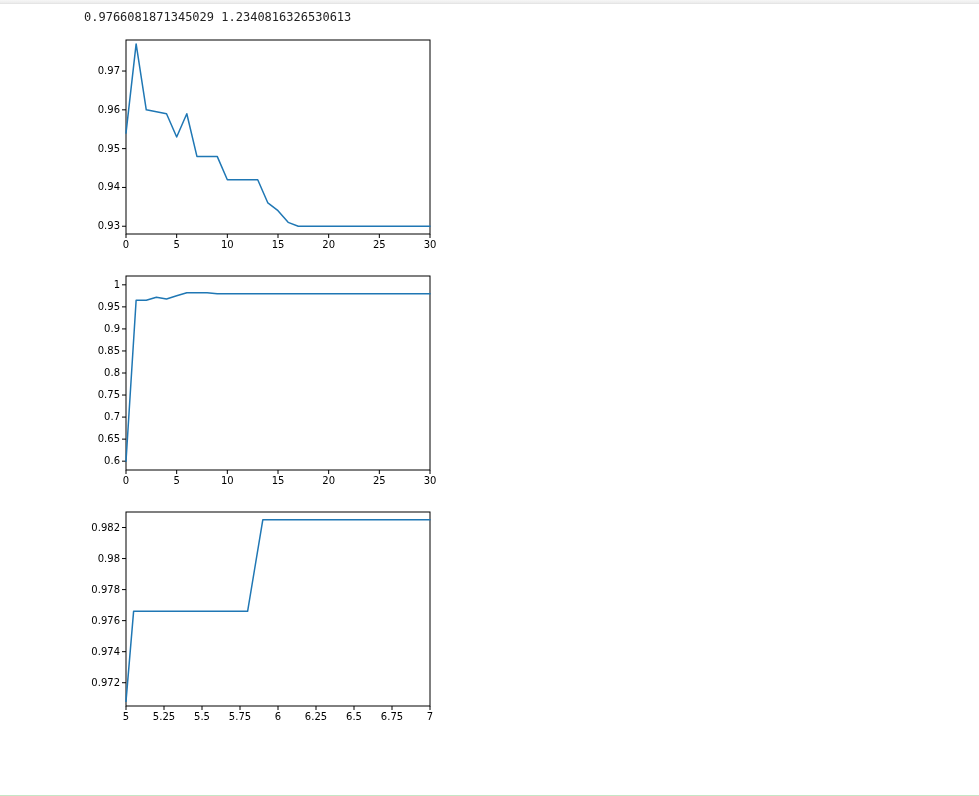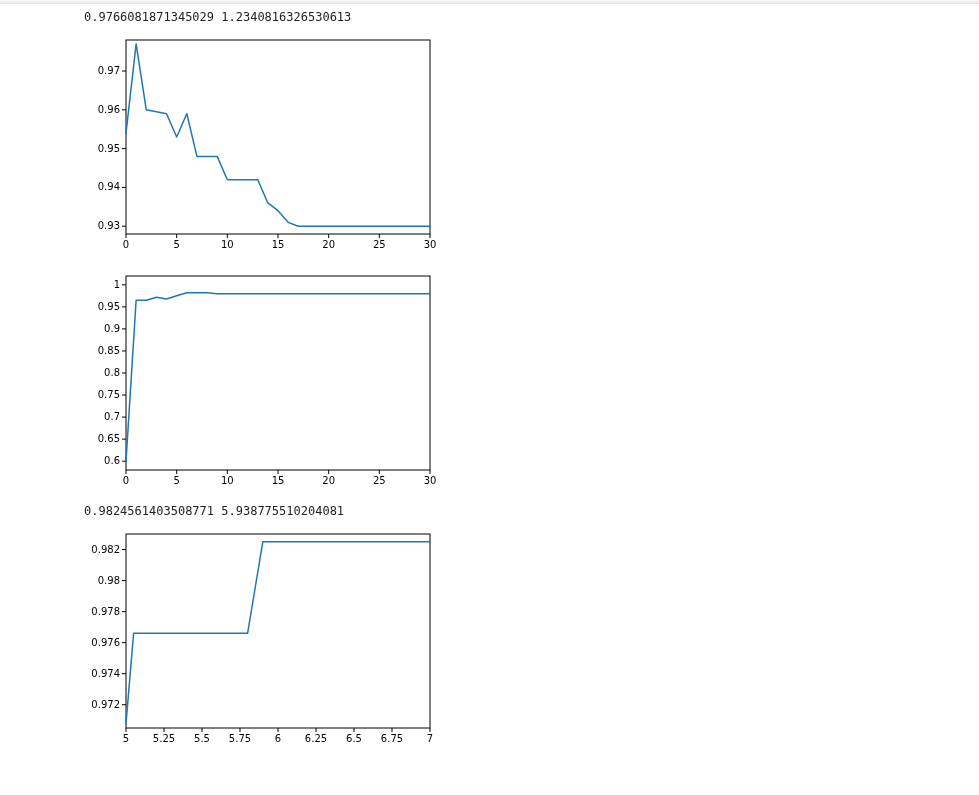--- a/index.html
+++ b/index.html
@@ -140,21 +140,20 @@
           <line x1="38" y1="38.86363636363638" x2="42" y2="38.86363636363638" class="tick"></line>
           <text x="36" y="41.86363636363638" text-anchor="end" class="ticklabel">0.95</text>
           <line x1="38" y1="16.818181818181834" x2="42" y2="16.818181818181834" class="tick"></line>
           <text x="36" y="19.818181818181834" text-anchor="end" class="ticklabel">1</text>
           <path d="M42.00 193.18 L52.13 32.25 L62.27 32.25 L72.40 29.16 L82.53 30.93 L92.67 27.84 L102.80 24.75 L112.93 24.75 L123.07 24.75 L133.20 25.64 L143.33 25.64 L153.47 25.64 L163.60 25.64 L173.73 25.64 L183.87 25.64 L194.00 25.64 L204.13 25.64 L214.27 25.64 L224.40 25.64 L234.53 25.64 L244.67 25.64 L254.80 25.64 L264.93 25.64 L275.07 25.64 L285.20 25.64 L295.33 25.64 L305.47 25.64 L315.60 25.64 L325.73 25.64 L335.87 25.64 L346.00 25.64 " class="series-line" stroke="#1f77b4"></path>
         </svg>
     </div>
   </div>
 
   <div class="block">
-    <div class="output-line">0.9824561403508771 5.938775510204081</div>
     <div class="plot-wrap">
       <svg class="plot" width="352" height="228">
           <rect x="42" y="8" width="304" height="194" class="axis-line"></rect>
           <line x1="42" y1="202" x2="42" y2="206" class="tick"></line>
           <text x="42" y="216" text-anchor="middle" class="ticklabel">5</text>
           <line x1="80" y1="202" x2="80" y2="206" class="tick"></line>
           <text x="80" y="216" text-anchor="middle" class="ticklabel">5.25</text>
           <line x1="118" y1="202" x2="118" y2="206" class="tick"></line>
           <text x="118" y="216" text-anchor="middle" class="ticklabel">5.5</text>
           <line x1="156" y1="202" x2="156" y2="206" class="tick"></line>

